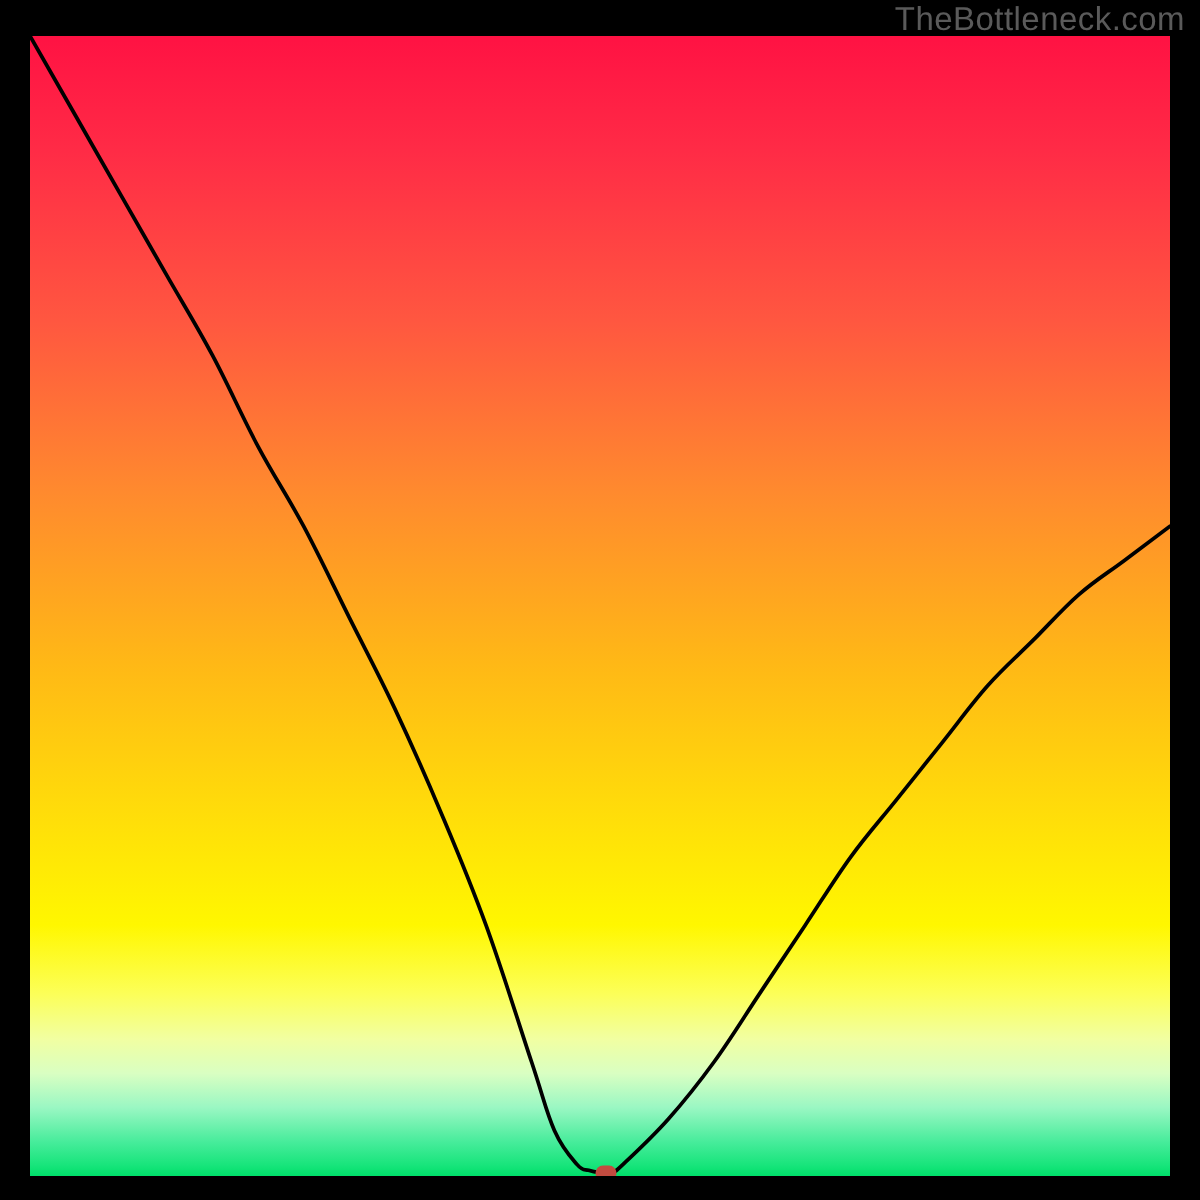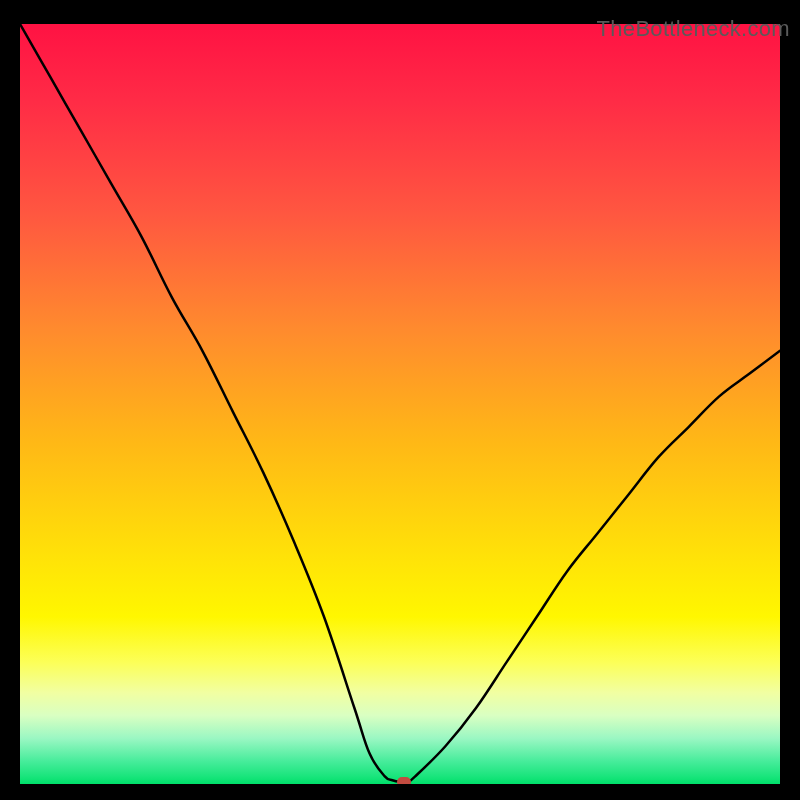--- a/index.html
+++ b/index.html
@@ -12,21 +12,21 @@
     overflow: hidden;
   }
   .chart-container {
     position: relative;
     width: 800px;
     height: 800px;
     background: #000;
   }
   .watermark {
     position: absolute;
-    top: 16px;
+    top: 0;
     right: 10px;
     color: #5a5a5a;
     font-size: 22px;
     font-weight: 500;
     letter-spacing: 0.3px;
     z-index: 3;
   }
   .plot-area {
     position: absolute;
     left: 20px;

